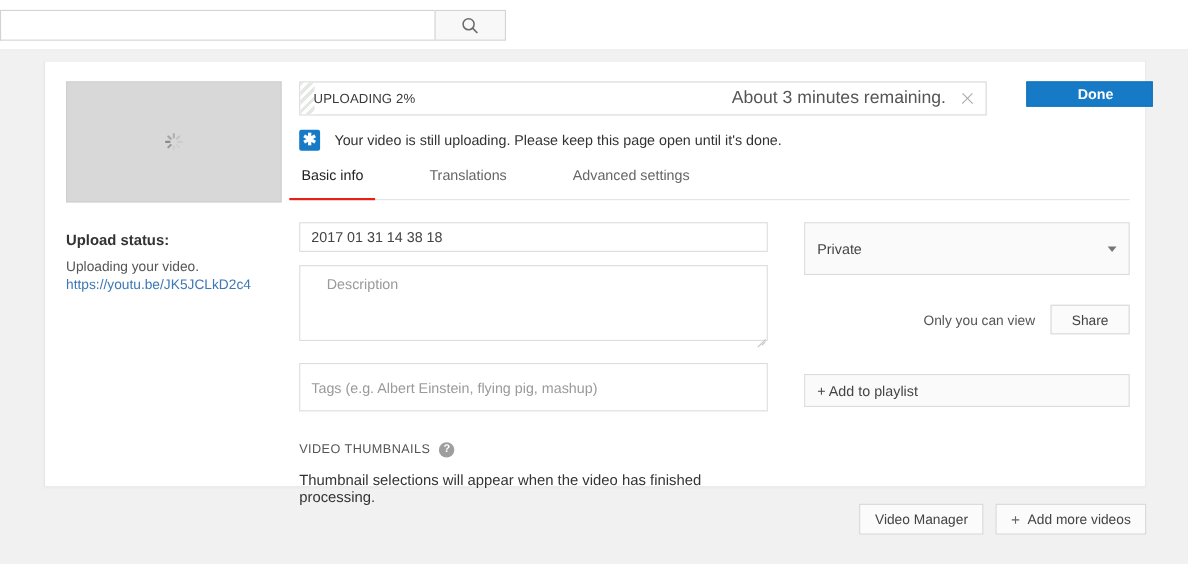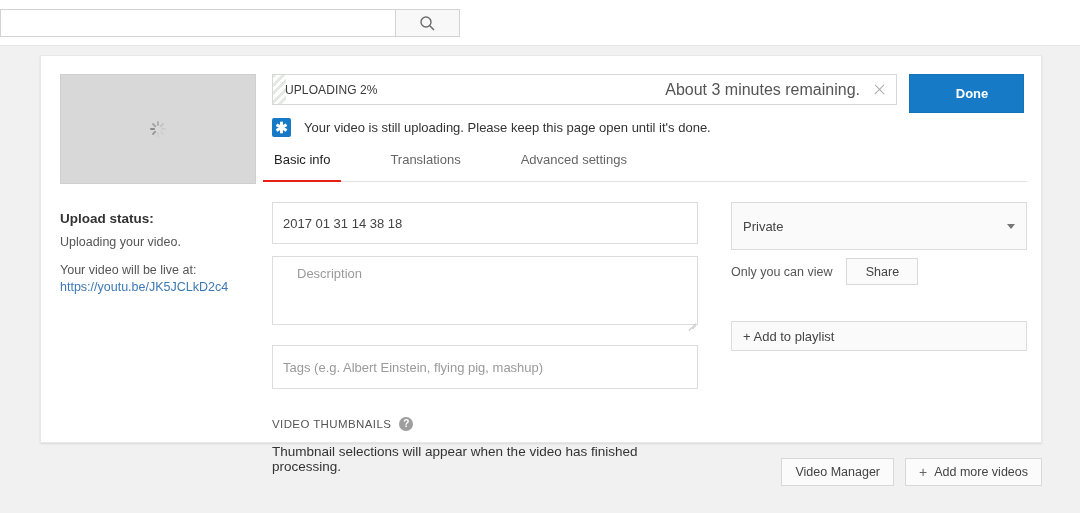--- a/index.html
+++ b/index.html
@@ -206,23 +206,23 @@
     content: "";
     position: absolute;
     left: 0; top: 6px;
     width: 13px; height: 1.4px;
     background: #666;
   }
   .close-x:before { transform: rotate(45deg); }
   .close-x:after  { transform: rotate(-45deg); }
 
   .done-btn {
-    margin-left: 12px;
+    margin-left: 36px;
     flex: 0 0 115px;
-    height: 39px;
+    height: 23px;
     background: #167ac6;
     border: 1px solid #1272ba;
     box-sizing: border-box;
     color: #ffffff;
     font-family: "Liberation Sans", sans-serif;
     font-size: 13px;
     font-weight: bold;
     cursor: pointer;
     display: flex;
     align-items: center;
@@ -292,21 +292,21 @@
   }
 
   .field {
     width: 426px;
     box-sizing: border-box;
     border: 1px solid #dcdcdc;
     font-family: "Liberation Sans", sans-serif;
     font-size: 13px;
     color: #444444;
     padding: 0 10px;
-    height: 42px;
+    height: 27px;
     outline: none;
     background: #fff;
   }
   .field::placeholder { color: #9a9a9a; }
   .desc {
     margin-top: 12px;
     height: 69px;
     padding: 9px 24px;
     resize: none;
     line-height: 16px;
@@ -350,23 +350,24 @@
     color: #444444;
   }
   .caret {
     margin-left: auto;
     width: 0; height: 0;
     border-left: 4.5px solid transparent;
     border-right: 4.5px solid transparent;
     border-top: 5px solid #767676;
   }
   .share-row {
-    margin-top: 8px;
-    display: flex;
-    align-items: center;
+    margin-top: 27px;
+    display: flex;
+    align-items: center;
+    justify-content: flex-end;
   }
   .only-you {
     font-size: 12.5px;
     color: #555555;
     margin-right: 14px;
   }
   .share-btn {
     width: 72px;
     height: 27px;
     box-sizing: border-box;
@@ -481,21 +482,20 @@
           <i></i>
           <i></i>
           <i></i>
           <i></i>
           <i></i>
           <i></i>
       </div>
     </div>
     <div class="upload-status-title">Upload status:</div>
     <div class="upload-status-text">Uploading your video.</div>
-    <div class="live-at-label">Your video will be live at:</div>
     <a class="live-url">https://youtu.be/JK5JCLkD2c4</a>
   </div>
 
   <div class="content">
 
     <div class="progress-row">
       <div class="progress-bar">
         <div class="progress-fill"></div>
         <span class="progress-label">UPLOADING 2%</span>
         <div class="progress-right">

